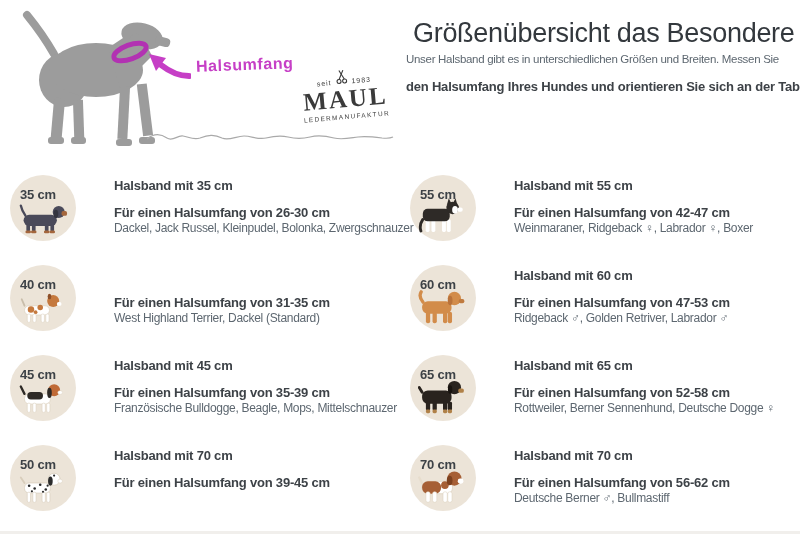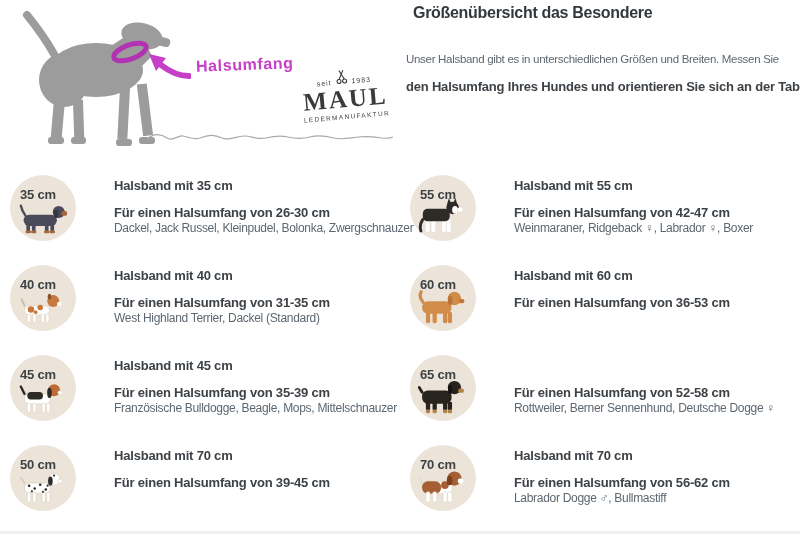--- a/index.html
+++ b/index.html
@@ -23,22 +23,22 @@
   }
   .logo-top { display:flex; align-items:flex-end; justify-content:center; gap:4px; }
   .logo-top span { font-size:7px; letter-spacing:1px; }
   .logo-name {
     font-family:"Liberation Serif","DejaVu Serif",serif; font-weight:bold;
     font-size:25px; letter-spacing:2px; line-height:1; margin-top:1px;
   }
   .logo-sub { font-size:6.4px; letter-spacing:1.4px; margin-top:2px; }
   
   .page-title {
-    position:absolute; left:413px; top:4px;
-    font-size:16px; font-weight:bold; letter-spacing:-.3px;
+    position:absolute; left:413px; top:18px;
+    font-size:27px; font-weight:normal; letter-spacing:-.3px;
     color:var(--title_text,#33383d);
   }
   .desc-line {
     position:absolute; left:406px; white-space:nowrap;
     font-size:11.5px; letter-spacing:-.3px; color:var(--body_text,#5d6770);
   }
   .desc-line.l0 { top:53px; }
   .desc-line.l1 { top:79px; }
   
   .grid {
@@ -181,42 +181,42 @@
           <circle cx="18" cy="24" r="2" fill="#c5793e"></circle>
           <rect x="9" y="26" width="3.5" height="9" rx="1.5" fill="#ffffff" stroke="#ddd2c0" stroke-width="0.6"></rect>
           <rect x="15" y="26" width="3.5" height="9" rx="1.5" fill="#ffffff" stroke="#ddd2c0" stroke-width="0.6"></rect>
           <rect x="24" y="26" width="3.5" height="9" rx="1.5" fill="#ffffff" stroke="#ddd2c0" stroke-width="0.6"></rect>
           <rect x="29" y="26" width="3.5" height="9" rx="1.5" fill="#ffffff" stroke="#ddd2c0" stroke-width="0.6"></rect>
           <circle cx="37" cy="12" r="6.5" fill="#c5793e"></circle>
           <rect x="41" y="13" width="5" height="4" rx="2" fill="#ffffff"></rect>
           <ellipse cx="33" cy="7" rx="2" ry="3" fill="#8d4f28"></ellipse>
         </svg>
       </div>
-      <div class="line l1">Halsband mit 40 cm</div>
       <div class="line l2">Für einen Halsumfang von 31-35 cm</div>
       <div class="line l3">West Highland Terrier, Dackel (Standard)</div>
     </div>
 
     <div class="cell">
       <div class="badge">
         <span class="badge-label">60 cm</span>
         <svg class="badge-dog" width="50" height="38" viewBox="0 0 52 40">
           <path d="M5 14 Q0 8 3 3" stroke="#d28c4a" stroke-width="3.5" stroke-linecap="round" fill="none"></path>
           <rect x="4" y="13" width="31" height="13" rx="6" fill="#d28c4a"></rect>
           <rect x="8" y="24" width="4.5" height="12" rx="2" fill="#d28c4a"></rect>
           <rect x="15" y="24" width="4.5" height="12" rx="2" fill="#d28c4a"></rect>
           <rect x="26" y="24" width="4.5" height="12" rx="2" fill="#d28c4a"></rect>
           <rect x="31" y="24" width="4.5" height="12" rx="2" fill="#d28c4a"></rect>
           <circle cx="38" cy="10" r="7" fill="#d28c4a"></circle>
           <ellipse cx="33.5" cy="12" rx="2.5" ry="5" fill="#b9723a"></ellipse>
           <rect x="42.5" y="10.5" width="6" height="4.5" rx="2" fill="#bf7a3e"></rect>
         </svg>
       </div>
       <div class="line l1">Halsband mit 60 cm</div>
-      <div class="line l2">Für einen Halsumfang von 36-53 cm</div>
+      <div class="line l2">Für einen Halsumfang von 47-53 cm</div>
+      <div class="line l3">Ridgeback ♂, Golden Retriver, Labrador ♂</div>
     </div>
 
     <div class="cell">
       <div class="badge">
         <span class="badge-label">45 cm</span>
         <svg class="badge-dog" width="50" height="37" viewBox="0 0 52 40">
           <path d="M6 15 L2 7" stroke="#2e2a26" stroke-width="2.5" stroke-linecap="round"></path>
           <rect x="6" y="15" width="28" height="11" rx="5" fill="#ffffff" stroke="#ddd2c0" stroke-width="0.8"></rect>
           <rect x="9" y="13" width="17" height="8" rx="4" fill="#2e2a26"></rect>
           <rect x="9" y="25" width="3.5" height="10" rx="1.5" fill="#ffffff" stroke="#ddd2c0" stroke-width="0.6"></rect>
@@ -245,20 +245,21 @@
           <rect x="31" y="24" width="4.5" height="9" rx="1.5" fill="#29231e"></rect>
           <rect x="8" y="32" width="4.5" height="4" rx="1.5" fill="#b08148"></rect>
           <rect x="15" y="32" width="4.5" height="4" rx="1.5" fill="#b08148"></rect>
           <rect x="26" y="32" width="4.5" height="4" rx="1.5" fill="#b08148"></rect>
           <rect x="31" y="32" width="4.5" height="4" rx="1.5" fill="#b08148"></rect>
           <circle cx="38" cy="9" r="7" fill="#29231e"></circle>
           <rect x="42" y="10" width="6" height="4.5" rx="2" fill="#b08148"></rect>
           <ellipse cx="33.5" cy="11" rx="2.3" ry="4.5" fill="#17120e"></ellipse>
         </svg>
       </div>
+      <div class="line l1">Halsband mit 65 cm</div>
       <div class="line l2">Für einen Halsumfang von 52-58 cm</div>
       <div class="line l3">Rottweiler, Berner Sennenhund, Deutsche Dogge ♀</div>
     </div>
 
     <div class="cell">
       <div class="badge">
         <span class="badge-label">50 cm</span>
         <svg class="badge-dog" width="50" height="37" viewBox="0 0 52 40">
           <path d="M6 14 L2 8" stroke="#d8cdbb" stroke-width="2" stroke-linecap="round"></path>
           <rect x="6" y="14" width="28" height="11" rx="5" fill="#ffffff" stroke="#d8cdbb" stroke-width="0.8"></rect>
@@ -295,19 +296,19 @@
           <rect x="15" y="24" width="4.5" height="11" rx="2" fill="#ffffff" stroke="#ddd2c0" stroke-width="0.6"></rect>
           <rect x="26" y="24" width="4.5" height="11" rx="2" fill="#ffffff" stroke="#ddd2c0" stroke-width="0.6"></rect>
           <rect x="31" y="24" width="4.5" height="11" rx="2" fill="#ffffff" stroke="#ddd2c0" stroke-width="0.6"></rect>
           <circle cx="38" cy="10" r="7.5" fill="#a65f35"></circle>
           <rect x="41.5" y="10" width="6" height="5.5" rx="2.5" fill="#ffffff"></rect>
           <ellipse cx="33" cy="12" rx="3" ry="5" fill="#7d411f"></ellipse>
         </svg>
       </div>
       <div class="line l1">Halsband mit 70 cm</div>
       <div class="line l2">Für einen Halsumfang von 56-62 cm</div>
-      <div class="line l3">Labrador Dogge ♂, Bullmastiff</div>
+      <div class="line l3">Deutsche Berner ♂, Bullmastiff</div>
     </div>
 
   </div>
 
   <div class="bottom-strip"></div>
 </div>
 
 </body></html>

